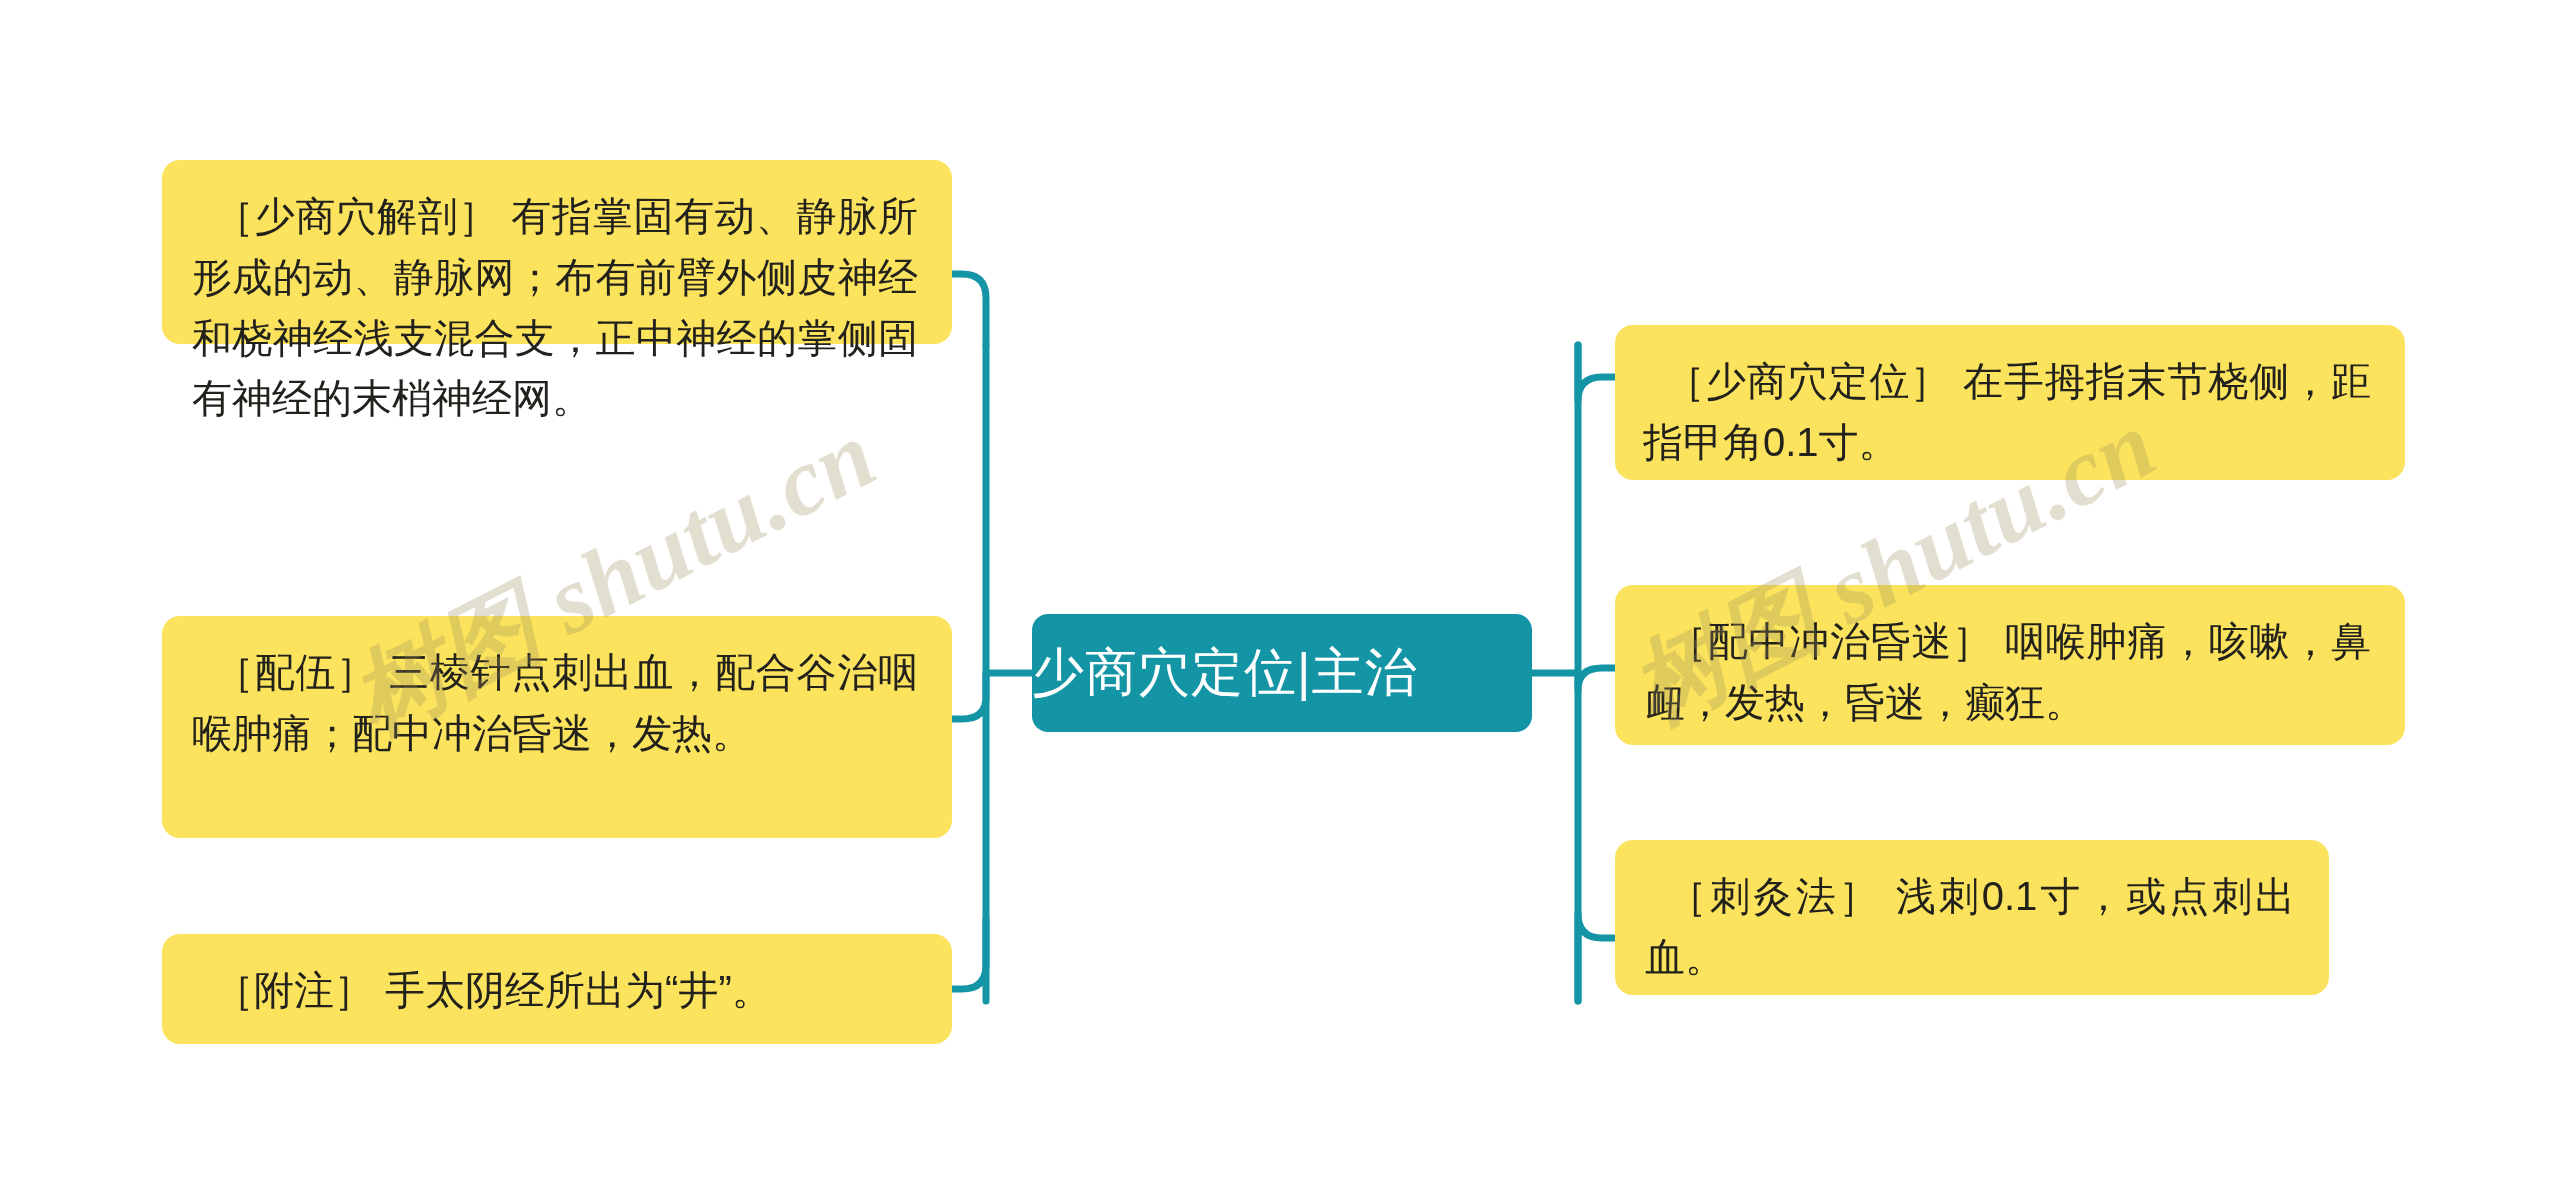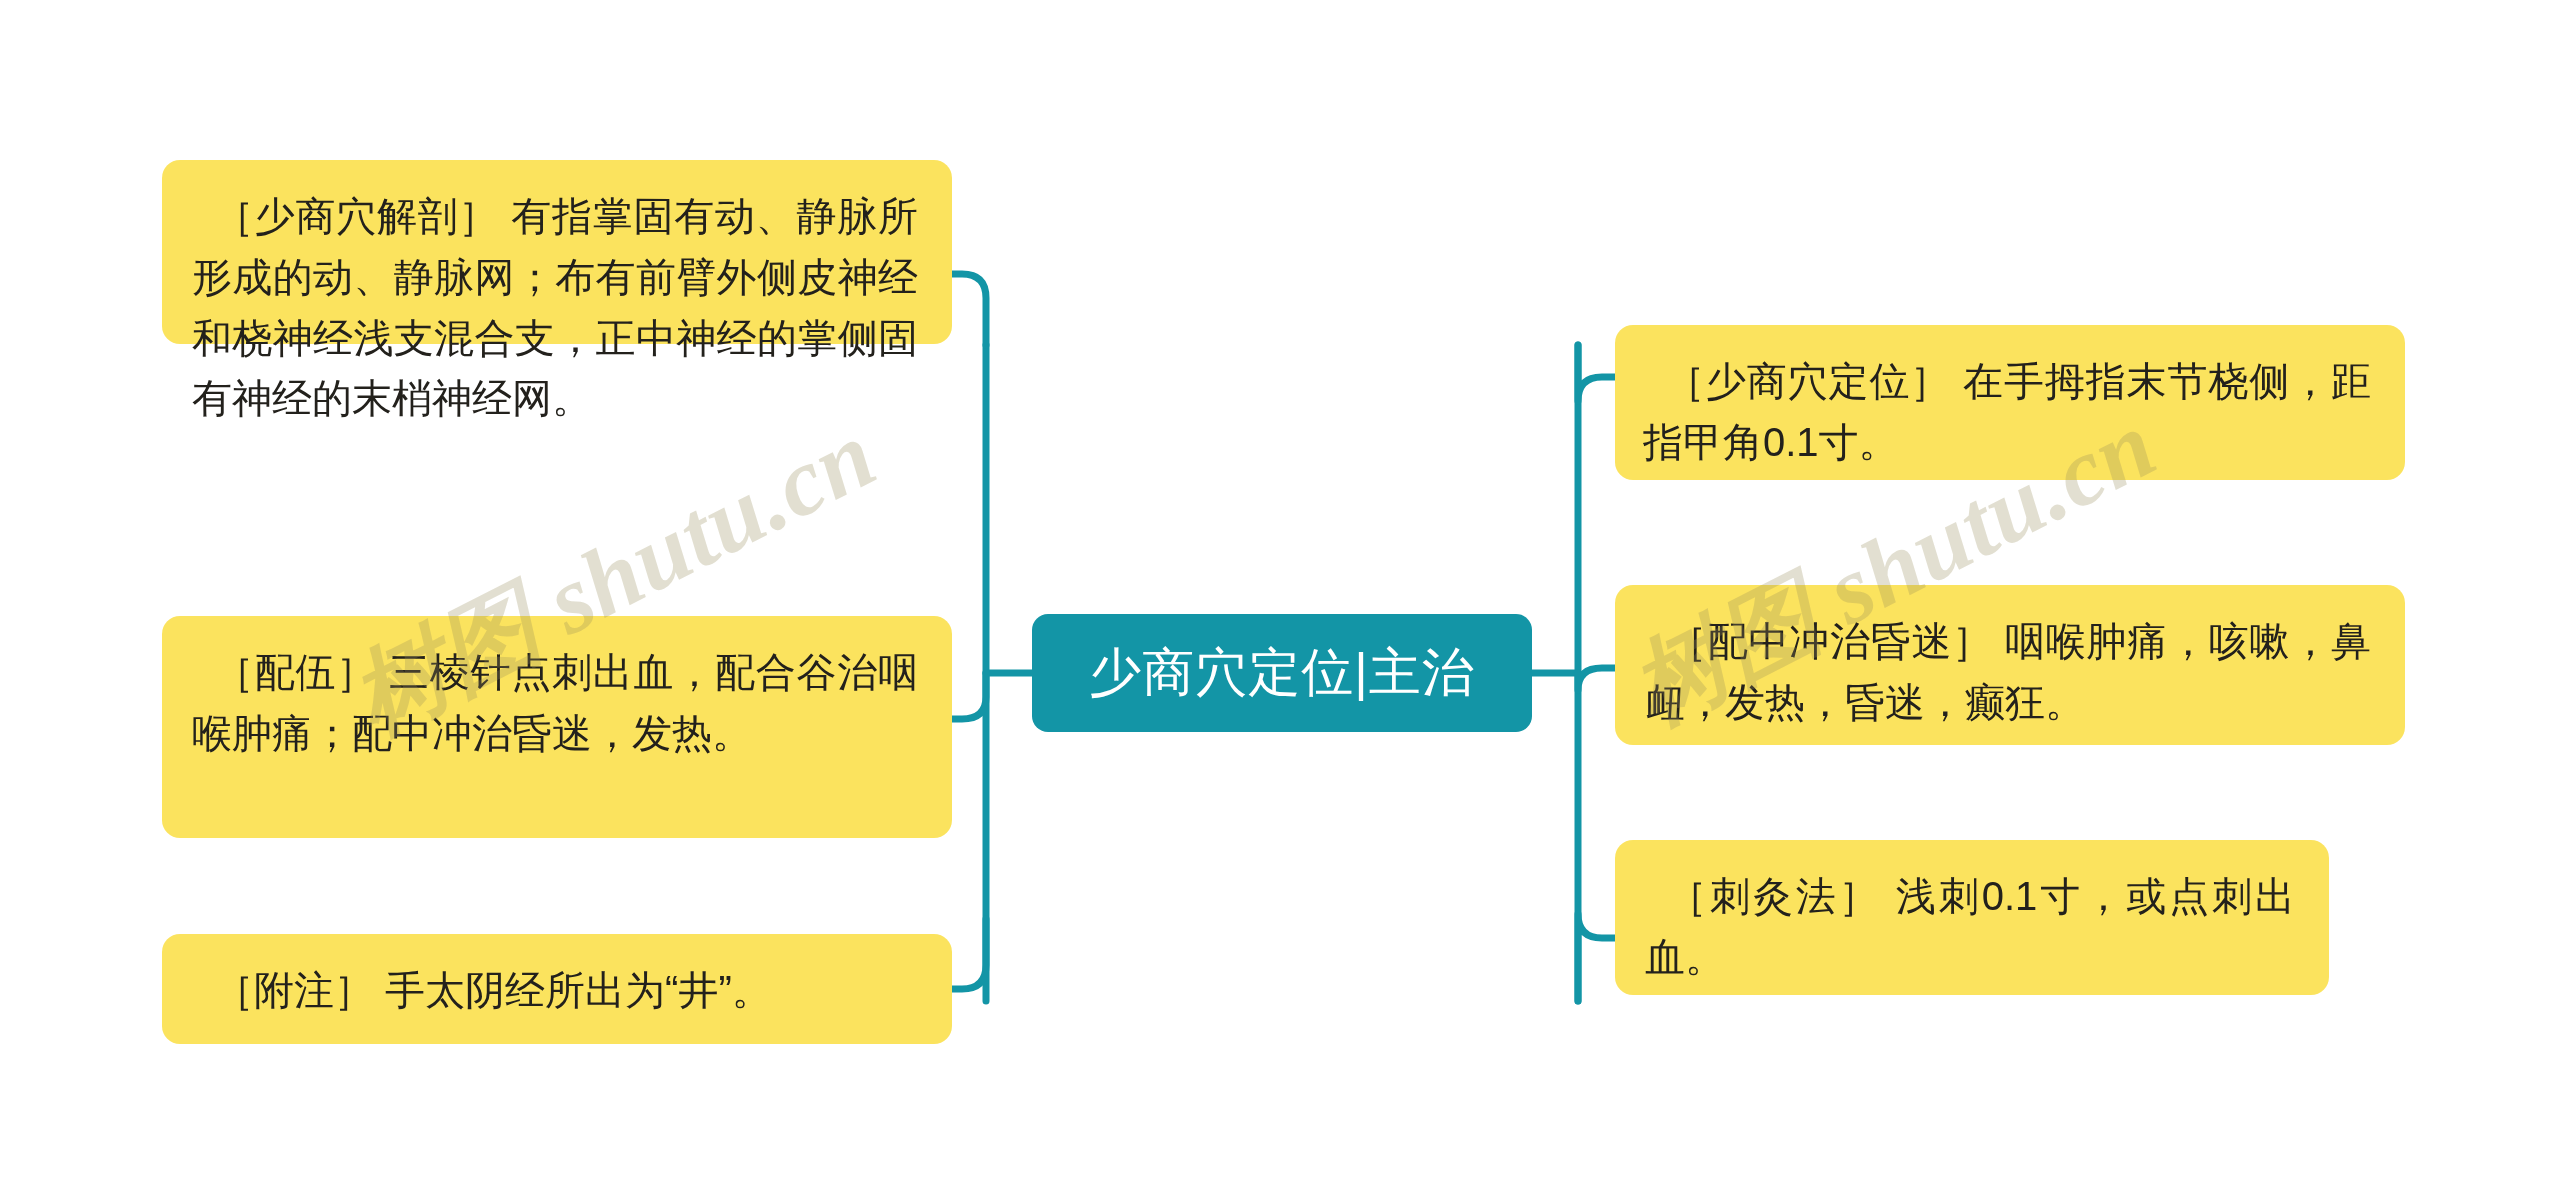--- a/index.html
+++ b/index.html
@@ -79,21 +79,20 @@
     display: block;
     text-indent: 22px;
   }
 
   .center-node {
     background: #1395A6;
     color: #ffffff;
     border-radius: 16px;
     display: flex;
     align-items: center;
-    justify-content: center;
     font-size: 52px;
     letter-spacing: 1px;
     font-weight: 400;
   }
 
   
   #node-anatomy   { left: 162px; top: 160px;  width: 790px; height: 184px; }
   #node-peiwu     { left: 162px; top: 616px;  width: 790px; height: 222px; }
   #node-fuzhu     { left: 162px; top: 934px;  width: 790px; height: 110px; }
 

